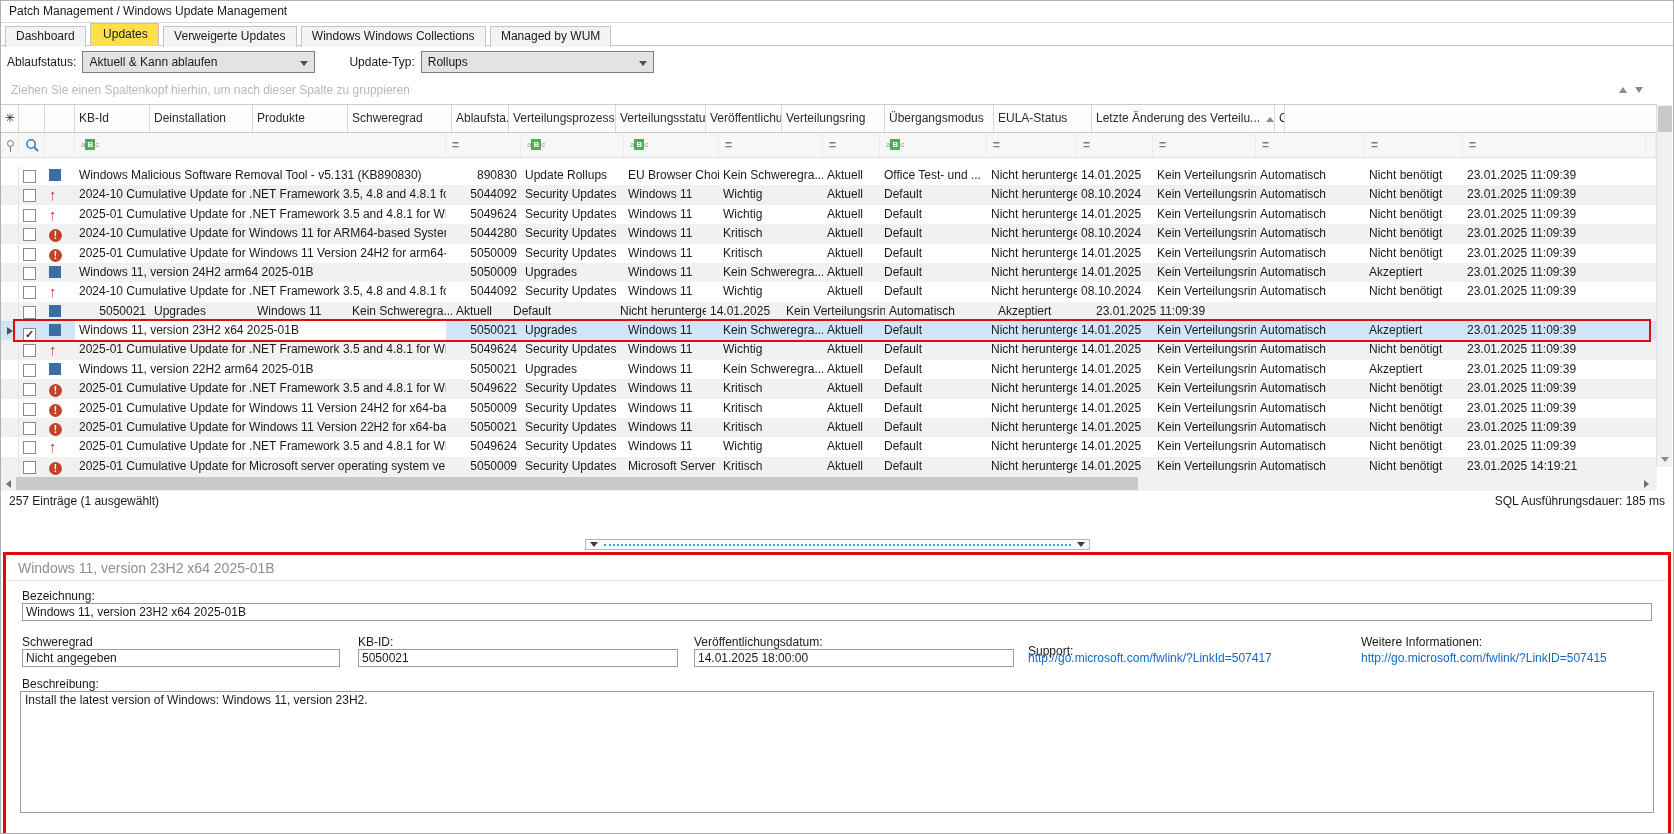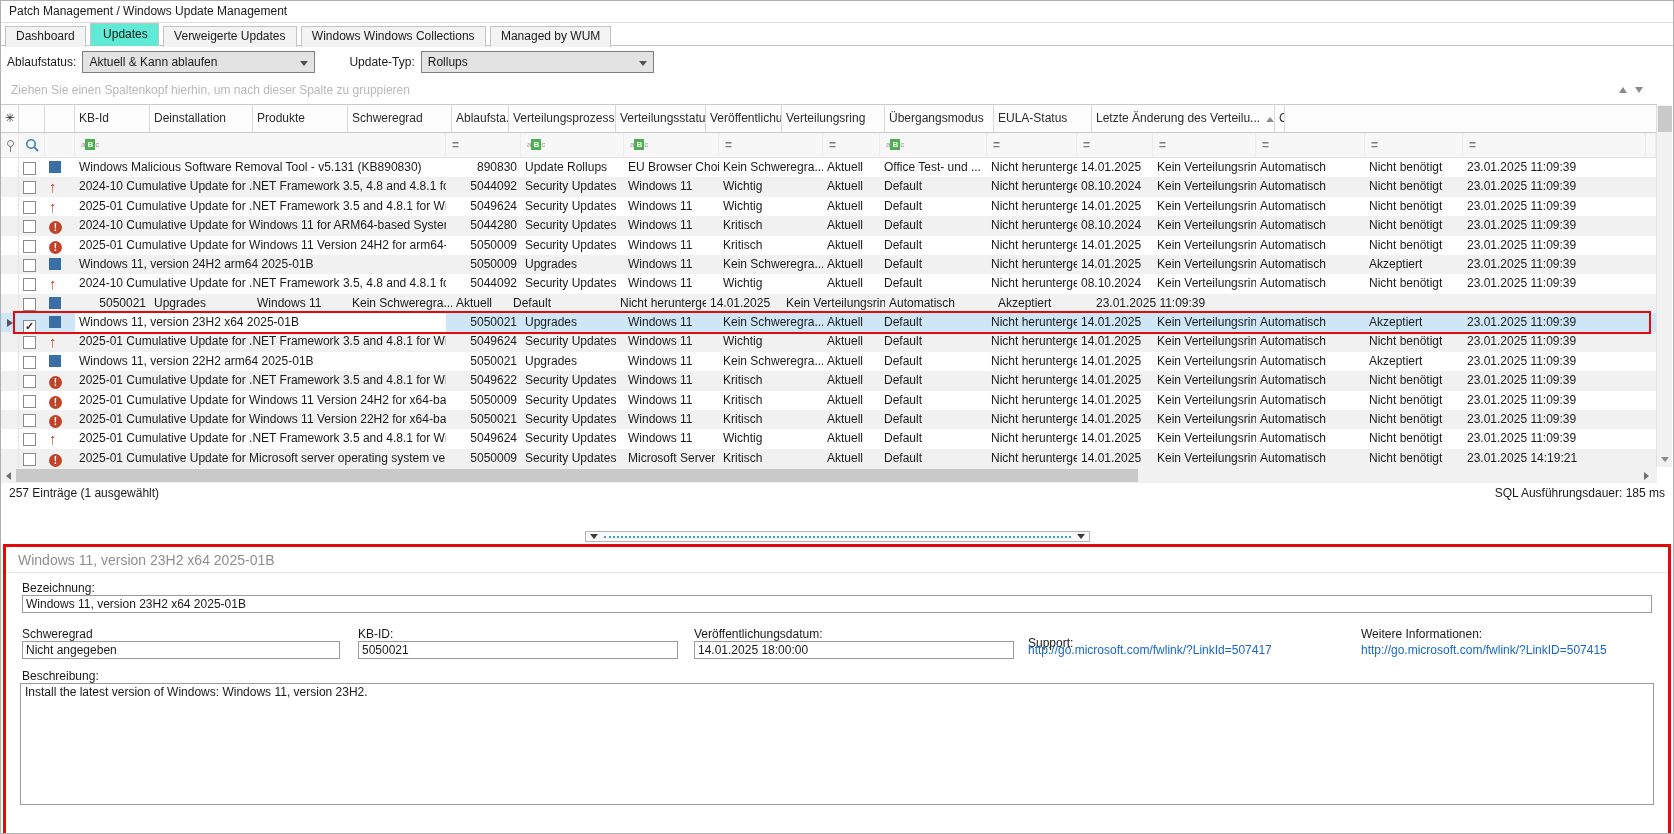--- a/index.html
+++ b/index.html
@@ -7,21 +7,21 @@
   #root{position:relative;width:1674px;height:834px;background:#fff;border:1px solid #b0b0b0;
         font-family:"Liberation Sans",sans-serif;font-size:12px;color:#1a1a1a;overflow:hidden;}
 
   
   .breadcrumb{height:22px;line-height:21px;padding-left:8px;background:#fff;border-bottom:1px solid #dcdcdc;}
 
   
   .tabstrip{height:23px;position:relative;padding-left:4px;border-bottom:1px solid #c4c4c4;background:#fff;}
   .tab{display:inline-block;position:relative;top:2px;height:21px;line-height:19px;padding:0 10px;
        background:#f3f3f3;border:1px solid #c4c4c4;border-bottom:none;margin-right:1px;cursor:default;}
-  .tab.active{top:0;height:23px;line-height:21px;background:#5eead4;z-index:2;padding-left:12px;}
+  .tab.active{top:0;height:23px;line-height:21px;background:#fde047;z-index:2;padding-left:12px;}
 
   
   .filterbar{height:31px;display:flex;align-items:center;padding:0 6px;background:#fff;gap:6px;}
   .combo{width:233px;height:22px;background:#e3e3e3;border:1px solid #7e7e7e;position:relative;
          line-height:20px;padding:0 18px 0 6px;overflow:hidden;white-space:nowrap;}
   .combo .chev{position:absolute;right:6px;top:9px;width:0;height:0;border-left:4px solid transparent;
                border-right:4px solid transparent;border-top:5px solid #505050;}
   .lbl2{margin-left:28px;}
 
   
@@ -31,21 +31,21 @@
   .tri-dn{width:0;height:0;border-left:4px solid transparent;border-right:4px solid transparent;border-top:6px solid #8a8a8a;}
 
   
   #grid{width:1656px;border-top:1px solid #c9c9c9;}
   .gh{display:flex;height:28px;background:#fdfdfd;border-bottom:1px solid #c9c9c9;}
   .gh .hcell{border-right:1px solid #d9d9d9;padding:0 4px;line-height:27px;white-space:nowrap;overflow:hidden;
              color:#2b2b2b;flex:none;}
   .gf{display:flex;height:25px;background:#f7f7f7;border-bottom:1px solid #e2e2e2;}
   .gf .fcell{border-right:1px solid #ececec;display:flex;align-items:center;justify-content:flex-start;
              padding-left:6px;flex:none;overflow:visible;}
-  .rows{height:310px;overflow:hidden;}
+  .rows{height:310px;overflow:hidden;margin-top:8px;}
   .row{display:flex;height:19.375px;line-height:19px;position:relative;background:#fff;}
   .row.even{background:#f1f1f1;}
   .row.selected{background:var(--selection);}
   .cell{padding:0 4px;white-space:nowrap;overflow:hidden;flex:none;}
   .cell.right{text-align:right;}
   .row.selected .cell.namecell{background:#fff;}
   .ind{border-right:1px solid #e4e4e4;display:flex;align-items:center;justify-content:center;}
   .row-annotation{position:absolute;left:12px;right:6px;top:-2px;bottom:-2px;border:2px solid var(--annotation);
                   pointer-events:none;z-index:5;}
 

